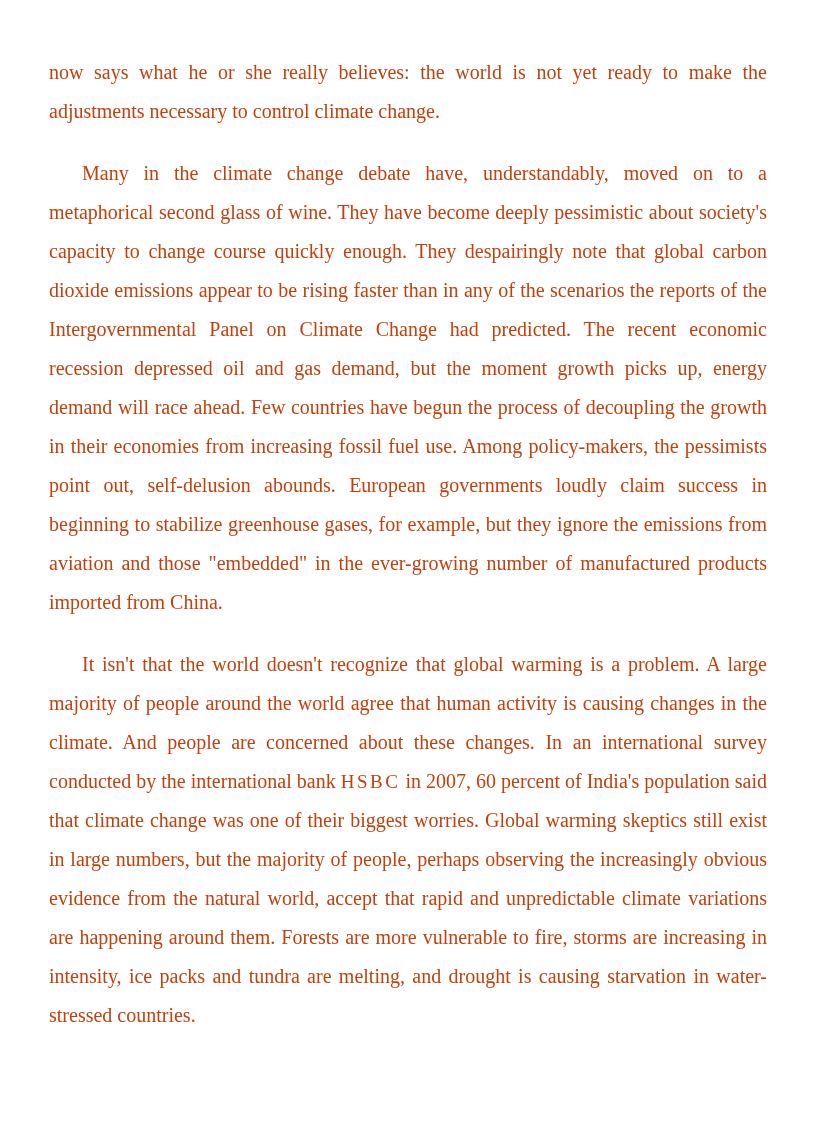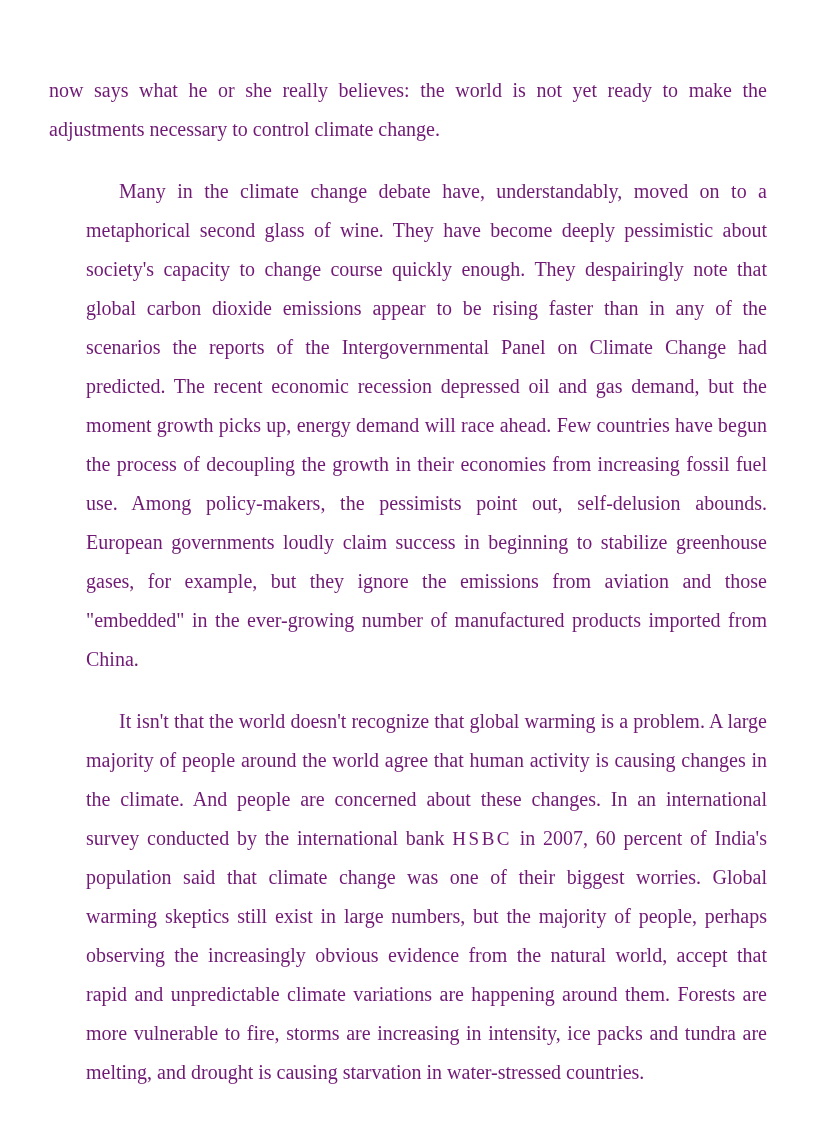--- a/index.html
+++ b/index.html
@@ -5,37 +5,36 @@
   html, body {
     margin: 0;
     padding: 0;
     background: #ffffff;
   }
   .page {
     position: relative;
     width: 816px;
     height: 1123px;
     box-sizing: border-box;
-    padding: 71px 49px 40px 49px;
+    padding: 53px 49px 40px 49px;
     background: #ffffff;
-    color: #701a75;
+    color: #c2410c;
     font-family: "Liberation Serif", "DejaVu Serif", serif;
     font-size: 20px;
     line-height: 39px;
     text-align: justify;
     overflow: hidden;
   }
   .para {
     margin: 0 0 23px 0;
     text-align: justify;
     text-justify: inter-word;
   }
   .para.indent {
     text-indent: 33px;
-    margin-left: 37px;
   }
   .acronym-smallcaps {
     font-size: 19px;
     letter-spacing: 2.5px;
   }
 </style>
 </head>
 <body>
 
 <div class="page">

